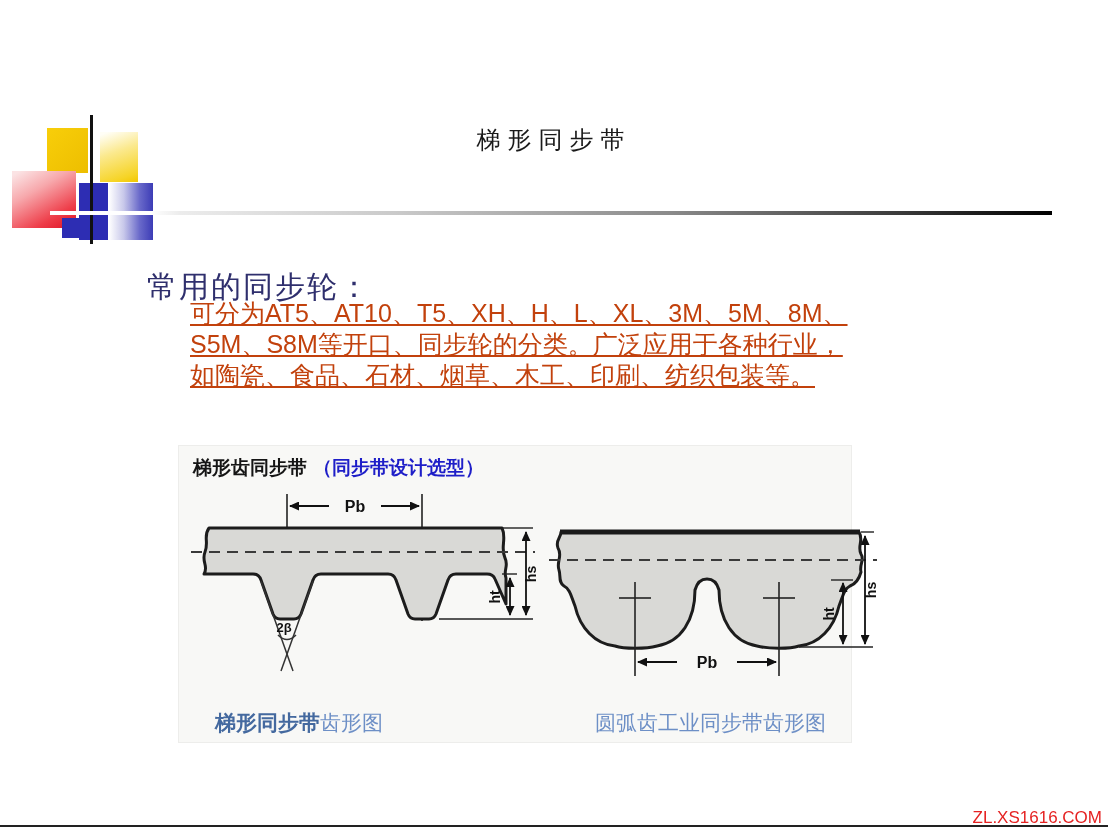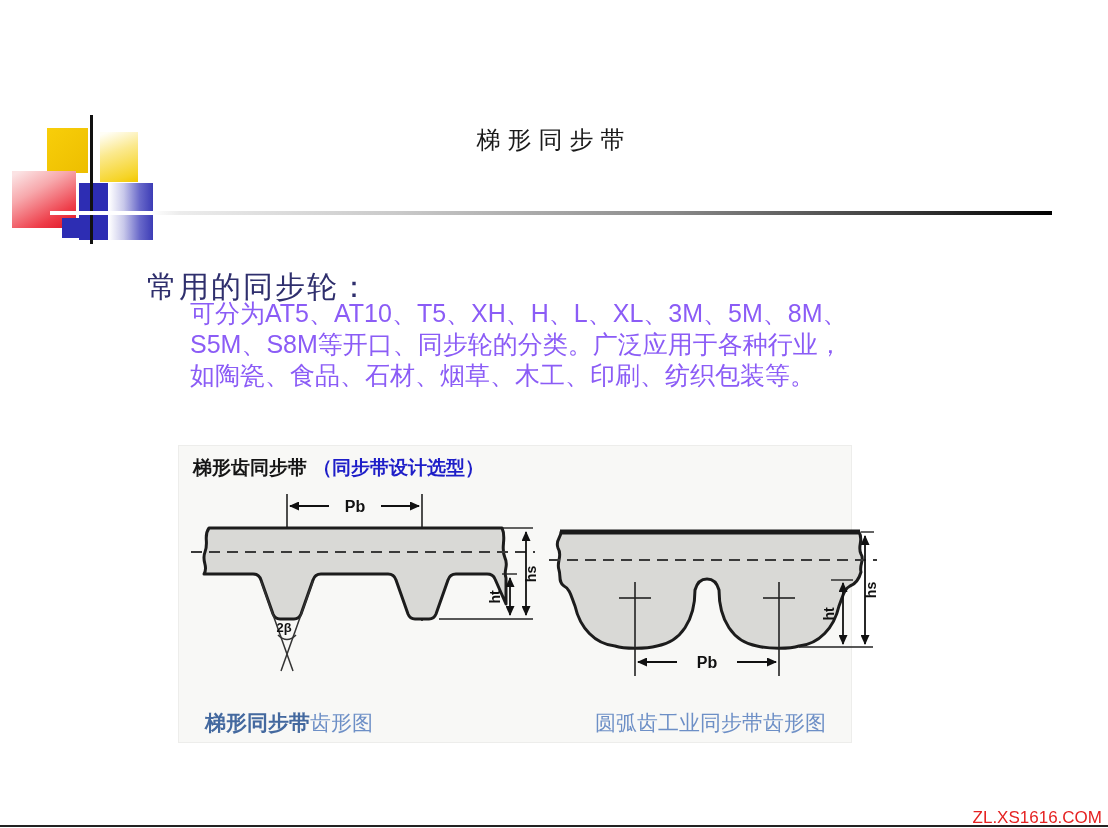--- a/index.html
+++ b/index.html
@@ -10,29 +10,29 @@
   
   .sq{position:absolute;z-index:1;}
   .vline{position:absolute;left:90px;top:115px;width:3px;height:129px;background:#111;z-index:2;}
   .separator{position:absolute;left:50px;top:211px;width:1002px;height:4px;z-index:3;
     background:linear-gradient(to right,#ffffff 0%,#ffffff 10%,#ececec 13%,#c9c9c9 35%,#8a8a8a 62%,#3a3a3a 85%,#000 100%);}
 
   .title{position:absolute;left:0;right:0;top:124px;text-align:center;
          font-family:"Liberation Serif","DejaVu Serif",serif;font-size:24px;color:#1a1a1a;letter-spacing:7px;}
   .heading{position:absolute;left:147px;top:243px;
          font-family:"Liberation Serif","DejaVu Serif",serif;font-size:30px;color:#2f2f6d;letter-spacing:2px;margin-top:24px;}
-  .bodytext{position:absolute;left:190px;top:298px;font-size:25px;line-height:31px;color:#8b5cf6;}
+  .bodytext{position:absolute;left:190px;top:298px;font-size:25px;line-height:31px;color:#c2410c;text-decoration:underline;}
 
   .figure{position:absolute;left:178px;top:445px;width:674px;height:298px;
           background:#f8f8f6;border:1px solid #ededeb;box-sizing:border-box;}
   .fig-header{position:absolute;left:14px;top:9px;font-size:19px;font-weight:bold;white-space:nowrap;}
   .fig-header .main{color:#151515;}
   .fig-header .paren{color:#1e1ec8;margin-left:6px;}
   .cap{position:absolute;top:263px;font-size:21px;white-space:nowrap;}
-  .cap-left{left:26px;color:#6d8fc6;text-align:center;}
+  .cap-left{left:36px;color:#6d8fc6;text-align:center;}
   .cap-left .b{color:#44699f;font-weight:bold;}
   .cap-right{left:416px;color:#6d8fc6;font-weight:500;}
 
   svg text{font-family:"Liberation Sans","DejaVu Sans",sans-serif;font-weight:bold;fill:#111;}
 
   .watermark{position:absolute;right:6px;top:808px;font-size:17px;color:#e52222;}
   .bottom-line{position:absolute;left:0;top:825px;width:1108px;height:2px;background:#222;}
 </style>
 </head>
 <body>

